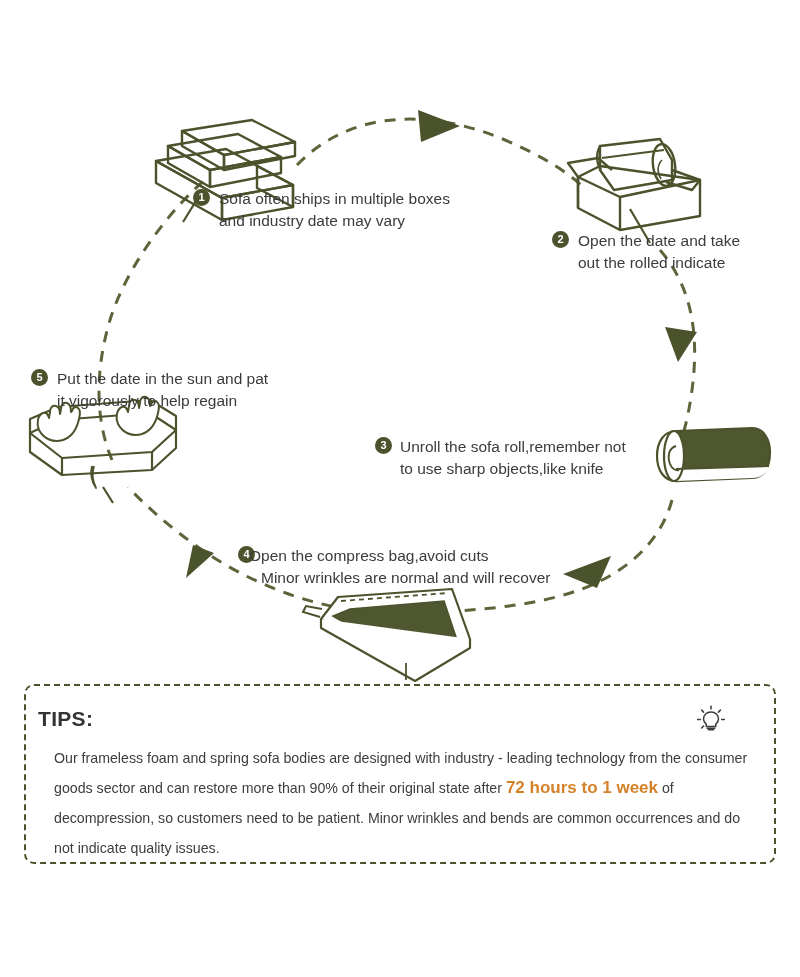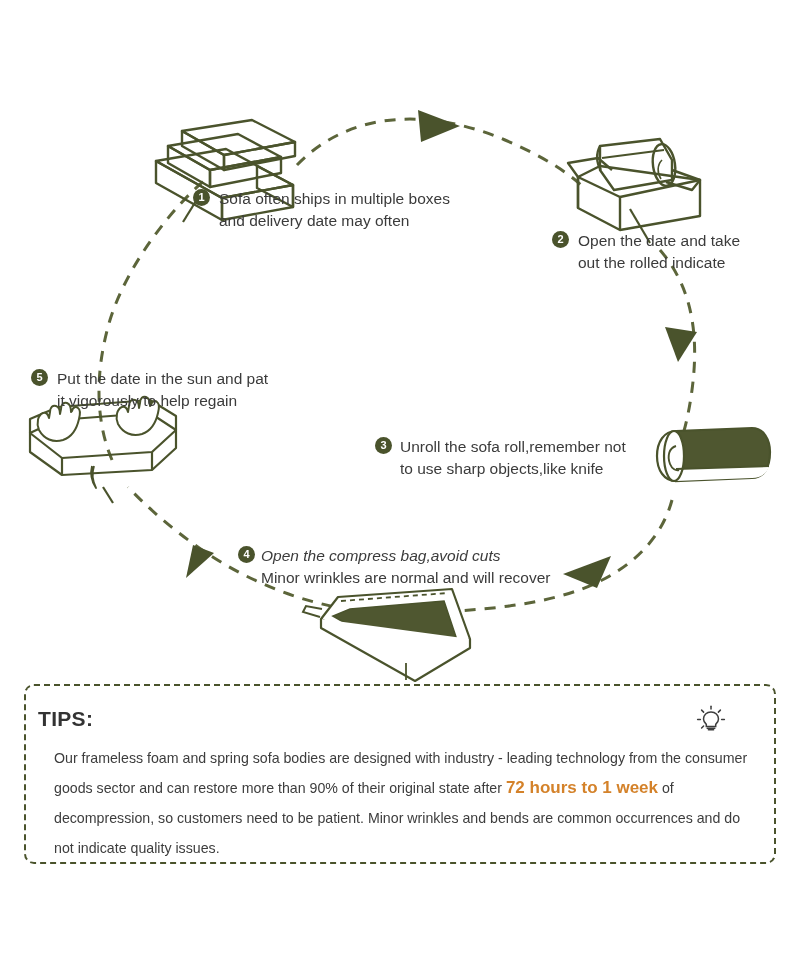--- a/index.html
+++ b/index.html
@@ -209,29 +209,29 @@
   </g>
 </svg>
 
 <div class="step-badge" style="left:193px; top:189px;">1</div>
 <div class="step-badge" style="left:552px; top:231px;">2</div>
 <div class="step-badge" style="left:375px; top:437px;">3</div>
 <div class="step-badge" style="left:238px; top:546px;">4</div>
 <div class="step-badge" style="left:31px; top:369px;">5</div>
 
 <div class="step-text" style="left:219px; top:188px;">Sofa often ships in multiple boxes</div>
-<div class="step-text" style="left:219px; top:210px;">and delivery date may often</div>
+<div class="step-text" style="left:219px; top:210px;">and industry date may vary</div>
 
 <div class="step-text" style="left:578px; top:230px;">Open the date and take</div>
 <div class="step-text" style="left:578px; top:252px;">out the rolled indicate</div>
 
 <div class="step-text" style="left:400px; top:436px;text-align:right;">Unroll the sofa roll,remember not</div>
 <div class="step-text" style="left:400px; top:458px;">to use sharp objects,like knife</div>
 
-<div class="step-text" style="left:261px; top:545px;font-style:italic;">Open the compress bag,avoid cuts</div>
+<div class="step-text" style="left:249px; top:545px;">Open the compress bag,avoid cuts</div>
 <div class="step-text" style="left:261px; top:567px;">Minor wrinkles are normal and will recover</div>
 
 <div class="step-text" style="left:57px; top:368px;">Put the date in the sun and pat</div>
 <div class="step-text" style="left:57px; top:390px;">it vigorously to help regain</div>
 
 <div id="tips-panel">
   <div id="tips-title">TIPS:</div>
 
   <svg id="bulb-icon" viewBox="0 0 34 34" fill="none" stroke="#3d3d3d" stroke-width="1.5" stroke-linecap="round">
     <path d="M17,10 C12.6,10 9.5,13.2 9.5,17 C9.5,19.6 11,21.2 12.3,22.4 L12.3,24.6 L21.7,24.6 L21.7,22.4 C23,21.2 24.5,19.6 24.5,17 C24.5,13.2 21.4,10 17,10 Z"></path>

